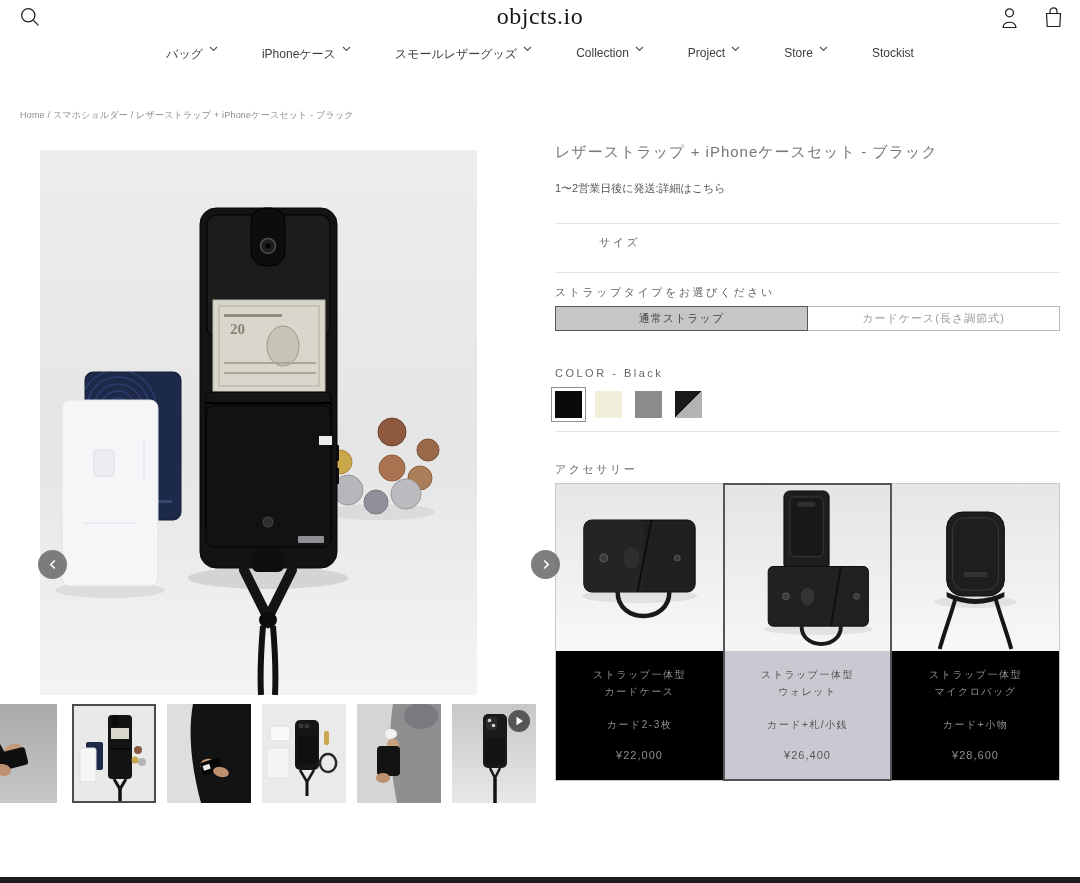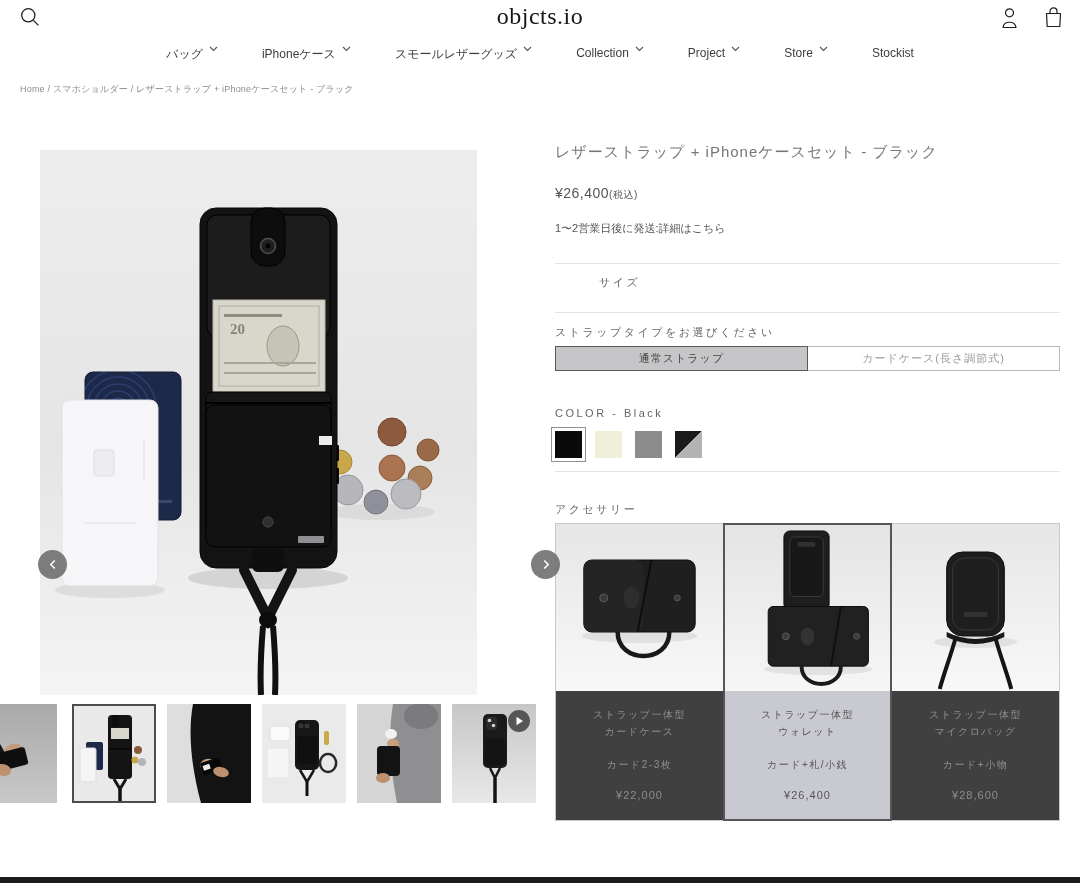--- a/index.html
+++ b/index.html
@@ -14,21 +14,21 @@
     position:absolute; left:0; right:0; top:3px; text-align:center;
     font-family:"Liberation Serif", serif; font-size:24px; color:#151515; letter-spacing:.5px;
   }
   .header-right { position:absolute; right:16px; top:6px; display:flex; gap:24px; align-items:center; }
   .hicon { cursor:pointer; }
 
   .nav { position:absolute; top:46px; left:0; right:0; display:flex; justify-content:center; gap:44px;
          font-size:12px; color:#3d3d3d; }
   .nav-item { display:flex; align-items:flex-start; gap:6px; cursor:pointer; white-space:nowrap; }
 
-  .breadcrumb { position:absolute; top:83px; left:20px; font-size:9px; color:#8c8c8c; letter-spacing:.2px; }
+  .breadcrumb { position:absolute; top:109px; left:20px; font-size:9px; color:#8c8c8c; letter-spacing:.2px; }
   .breadcrumb span.crumb { cursor:pointer; }
 
   
   .gallery { position:absolute; left:40px; top:150px; width:438px; height:545px;text-align:center; }
   .gallery svg { display:block; }
   .arrow {
     position:absolute; width:29px; height:29px; border-radius:50%;
     background:rgba(108,108,108,.88); display:flex; align-items:center; justify-content:center;
     top:400px; cursor:pointer; z-index:5;
   }
@@ -68,21 +68,21 @@
   .strap-opt { flex:1; display:flex; align-items:center; justify-content:center;
                font-size:11px; letter-spacing:1px; cursor:pointer; box-sizing:border-box; }
   .strap-opt.selected { background:#c6c6c9; border:1px solid #59595c; color:#454545; }
   .strap-opt.unselected { background:#fff; border:1px solid #b9b9b9; border-left:none; color:#9a9a9a; }
   .color-label { margin-top:36px; }
   .swatches { margin-top:12px; display:flex; gap:13px; align-items:center; }
   .swatch { width:27px; height:27px; cursor:pointer; }
   .swatch.selected { outline:1px solid #8f8f8f; outline-offset:3px; }
   .acc-label { margin-top:30px; }
   .acc-row { margin-top:6px; display:flex; align-items:stretch; }
-  .acc-card { width:169px; box-sizing:border-box; border:1px solid #c9c9c9; background:#404040; cursor:pointer; }
+  .acc-card { width:169px; box-sizing:border-box; border:1px solid #c9c9c9; background:#000000; cursor:pointer; }
   .acc-card + .acc-card { margin-left:-1px; }
   .acc-card.selected { border:2px solid #55555a; z-index:2; position:relative; }
   .acc-img { height:167px; overflow:hidden; }
   .acc-card.selected .acc-img { height:166px; }
   .acc-text { height:128px; text-align:center; font-size:10px; color:#8e8e8e; letter-spacing:1.5px; padding-top:15px; box-sizing:border-box; }
   .acc-card.selected .acc-text { background:#c9c9d1; color:#555; }
   .acc-name { line-height:17px; }
   .acc-desc { margin-top:18px; }
   .acc-price { margin-top:17px; font-size:11px; letter-spacing:1px; }
 
@@ -333,23 +333,20 @@
       <svg width="9" height="10" viewBox="0 0 9 10">
           <polygon points="1.5,0.8 8,5 1.5,9.2" fill="#fff"></polygon>
         </svg>
     </span>
   </div>
 </div>
 
 <div class="info">
   <h1 class="title">レザーストラップ + iPhoneケースセット - ブラック</h1>
 
-  <div class="price-row">
-    <span>¥26,400</span><span class="tax">(税込)</span>
-  </div>
 
   <div class="shipping">
     <span>1〜2営業日後に発送:詳細は</span><span class="link">こちら</span>
   </div>
 
   <div class="divider d1"></div>
 
   <div class="flabel size-label">サイズ</div>
 
   <div class="divider d2"></div>

